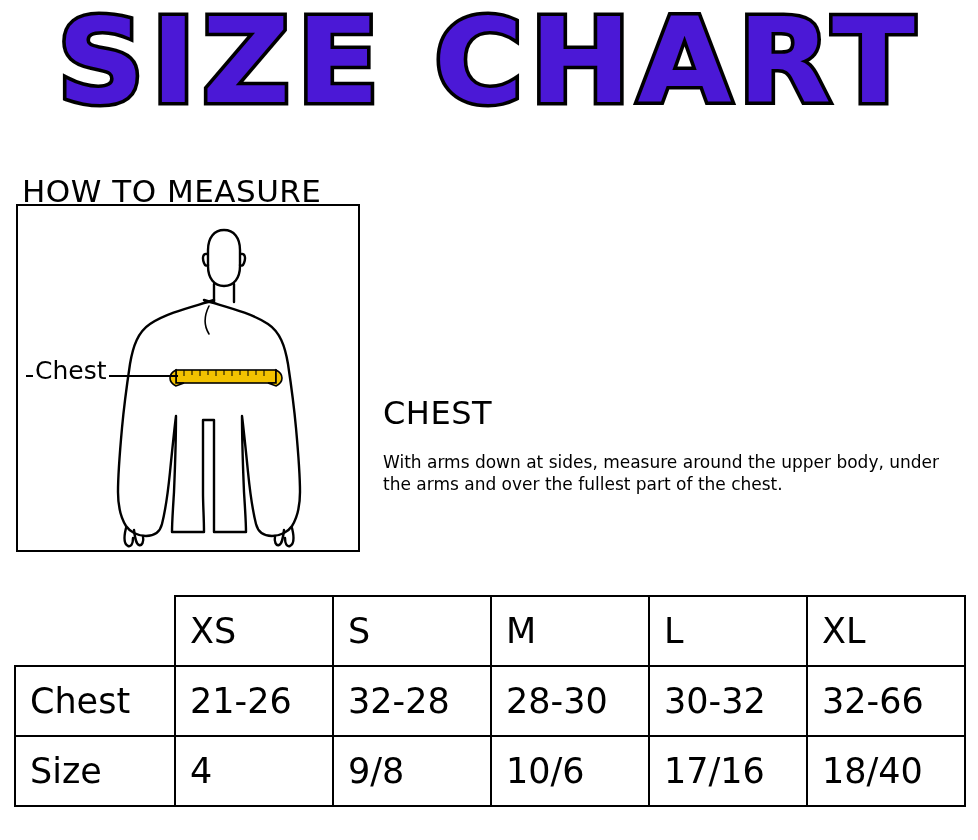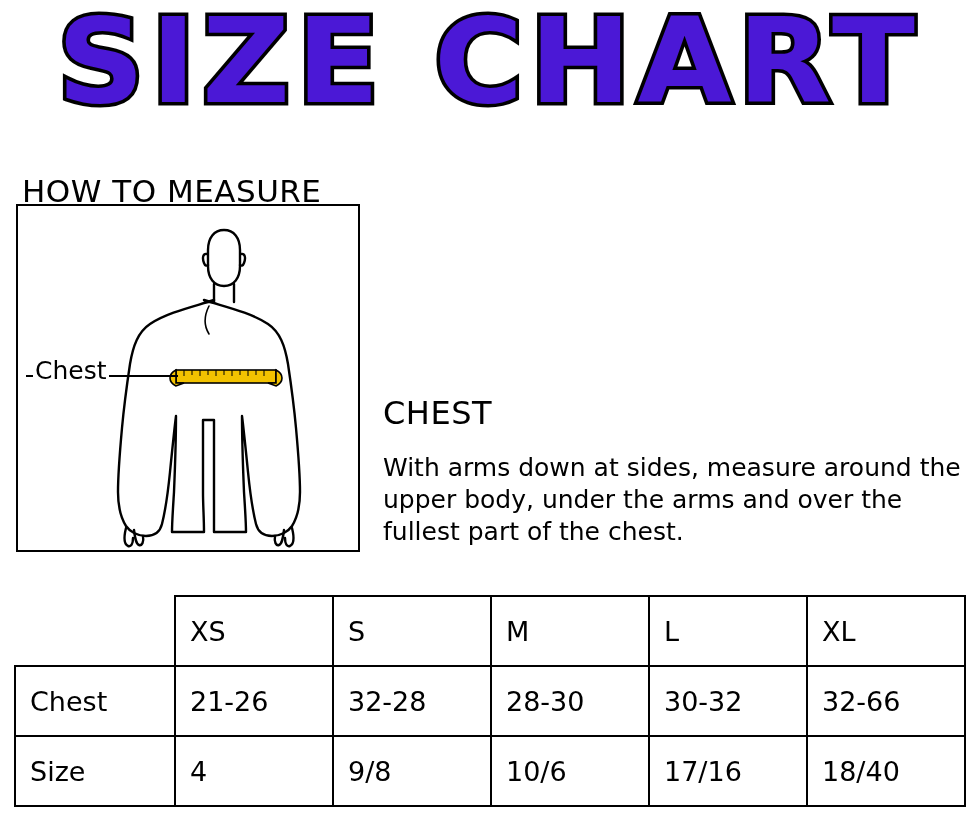--- a/index.html
+++ b/index.html
@@ -80,33 +80,33 @@
     left: 383px;
     top: 394px;
     font-size: 32px;
     letter-spacing: 0.5px;
   }
   .desc-body {
     position: absolute;
     left: 383px;
     top: 452px;
     width: 580px;
-    font-size: 25px;
+    font-size: 17px;
     line-height: 1.28;
   }
 
   
   .size-table {
     position: absolute;
     left: 14px;
     top: 595px;
     border-collapse: collapse;
     table-layout: fixed;
     width: 950px;
-    font-size: 27px;
+    font-size: 35px;
   }
   .size-table td {
     border: 2px solid #000000;
     height: 68px;
     padding: 0 0 0 14px;
     vertical-align: middle;
     font-family: "DejaVu Sans", sans-serif;
     font-weight: 400;
   }
   .size-table td.rowhead {

